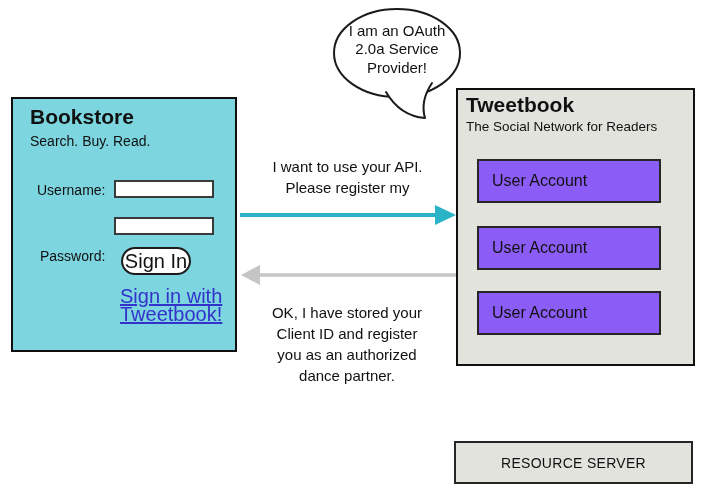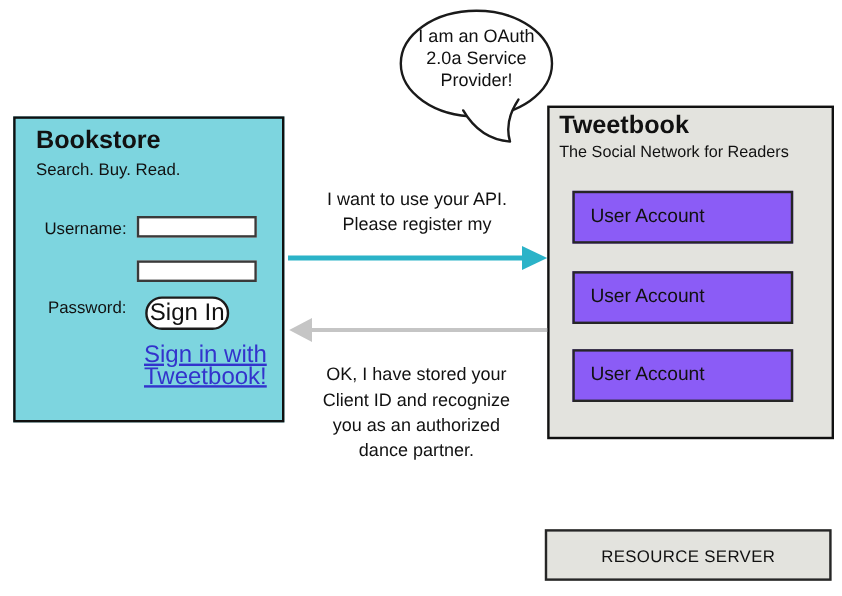--- a/index.html
+++ b/index.html
@@ -139,18 +139,18 @@
       <polygon points="260,265 241,275 260,285" fill="#c5c5c5"></polygon>
     </g>
   </svg>
 
   <div class="msg msg-request">
     <span>I want to use your API.</span>
     <span>Please register my</span>
   </div>
   <div class="msg msg-response">
     <span>OK, I have stored your</span>
-    <span>Client ID and recognize</span>
+    <span>Client ID and register</span>
     <span>you as an authorized</span>
     <span>dance partner.</span>
   </div>
 
 </div>
 
 </body></html>

